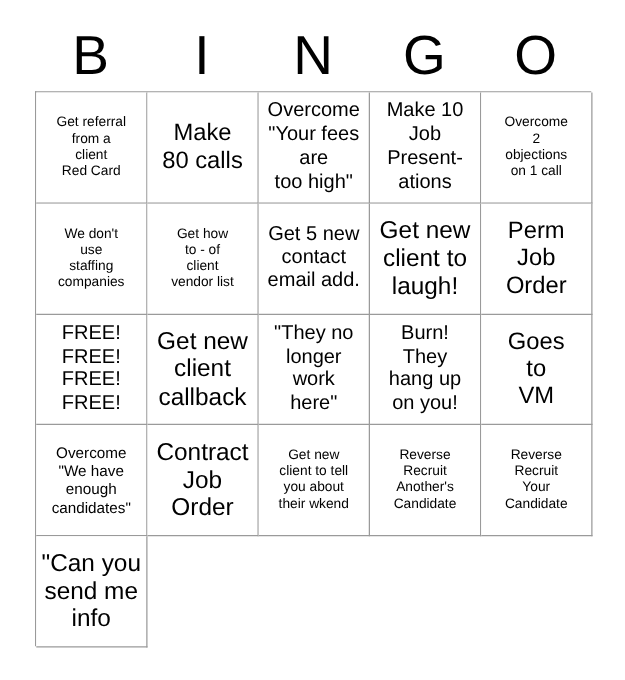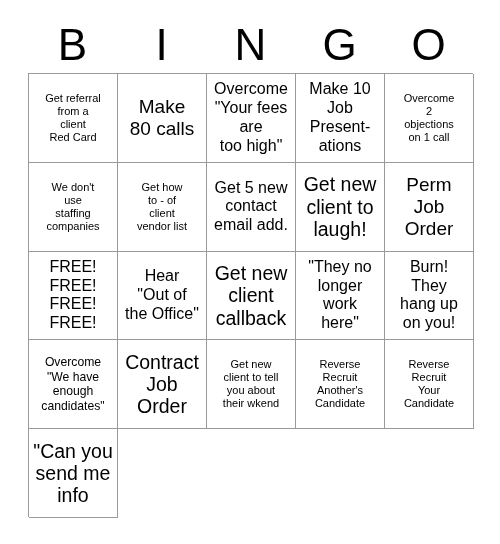--- a/index.html
+++ b/index.html
@@ -147,41 +147,41 @@
         <span class="cell-text">Perm
 Job
 Order</span>
       </div>
       <div class="cell fs-md">
         <span class="cell-text">FREE!
 FREE!
 FREE!
 FREE!</span>
       </div>
-      <div class="cell fs-md">
-        <span class="cell-text">Hear
-"Out of
-the Office"</span>
-      </div>
       <div class="cell fs-lg">
         <span class="cell-text">Get new
 client
 callback</span>
       </div>
       <div class="cell fs-md">
         <span class="cell-text">"They no
 longer
 work
 here"</span>
       </div>
       <div class="cell fs-md">
         <span class="cell-text">Burn!
 They
 hang up
 on you!</span>
+      </div>
+      <div class="cell fs-xl">
+        <span class="cell-text">Goes
+to
+VM</span>
       </div>
       <div class="cell fs-xs">
         <span class="cell-text">Overcome
 "We have
 enough
 candidates"</span>
       </div>
       <div class="cell fs-lg">
         <span class="cell-text">Contract
 Job

